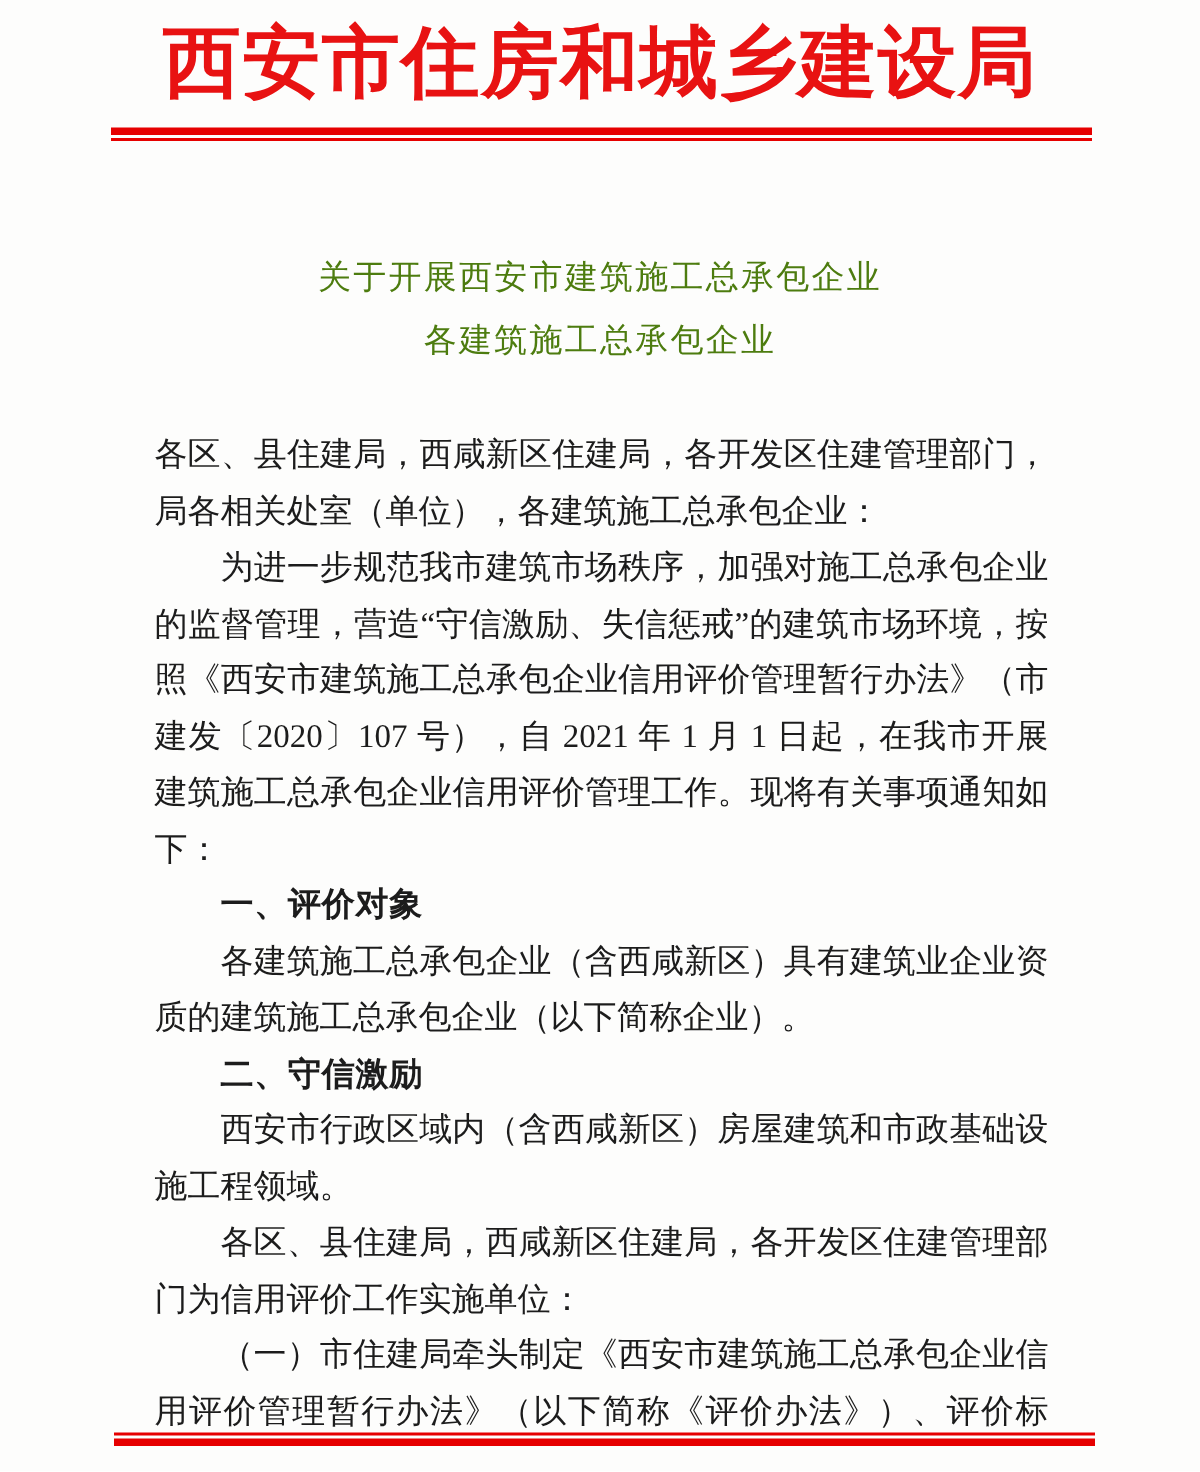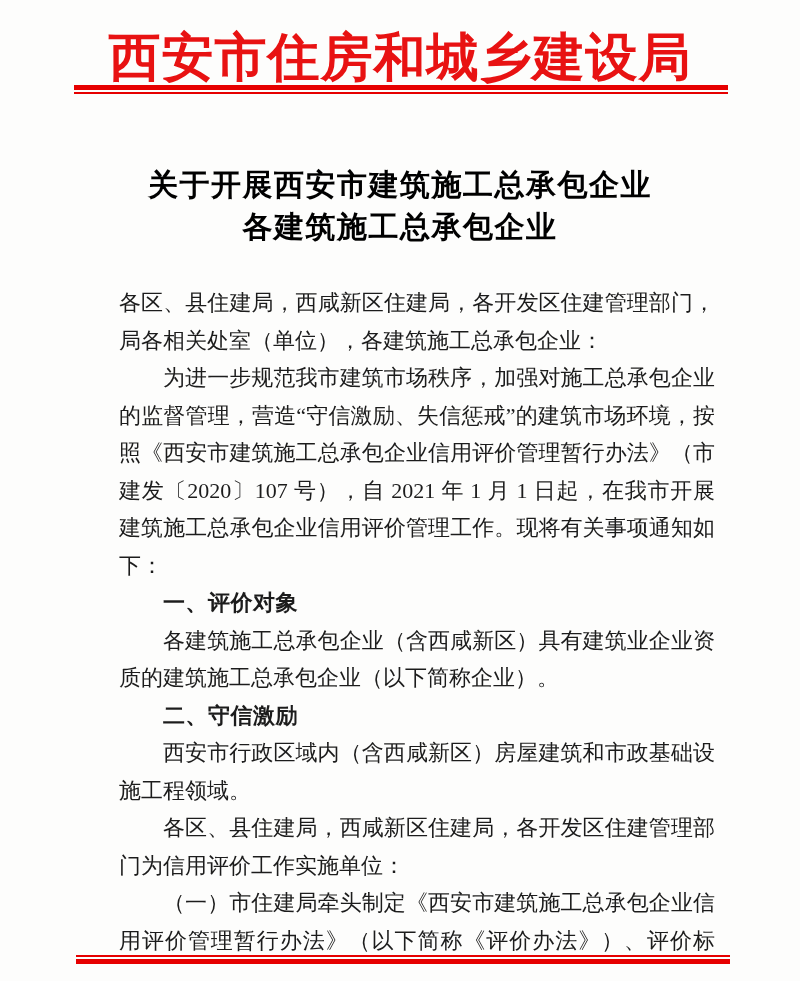--- a/index.html
+++ b/index.html
@@ -23,21 +23,20 @@
     left: 0;
     right: 0;
     text-align: center;
     font-family: "Liberation Serif", serif;
     font-weight: bold;
     font-size: 52px;
     line-height: 62px;
     letter-spacing: 1px;
     color: #e81212;
     white-space: nowrap;
-    margin-top: 15px;
   }
   
   .rule-top {
     position: absolute;
     top: 85px;
     left: 74px;
     width: 654px;
     height: 2px;
     border-top: 5px solid #e60000;
     border-bottom: 2px solid #e60000;
@@ -53,31 +52,31 @@
     border-bottom: 5px solid #e60000;
   }
   
   .doc-title {
     position: absolute;
     top: 164px;
     left: 0;
     right: 0;
     text-align: center;
     font-family: "Liberation Serif", serif;
-    font-weight: bold;
-    font-size: 30px;
+    font-weight: normal;
+    font-size: 22px;
     line-height: 42px;
     letter-spacing: 1.5px;
-    color: #000000;
+    color: #4d7c0f;
   }
   
   .body-text {
     position: absolute;
     top: 284px;
-    left: 119px;
+    left: 103px;
     width: 596px;
     height: 676px;
     overflow: hidden;
     font-family: "Liberation Serif", serif;
     font-size: 22px;
     line-height: 37.5px;
     color: #1c1c1c;
     text-align: justify;
   }
   .body-text p {

